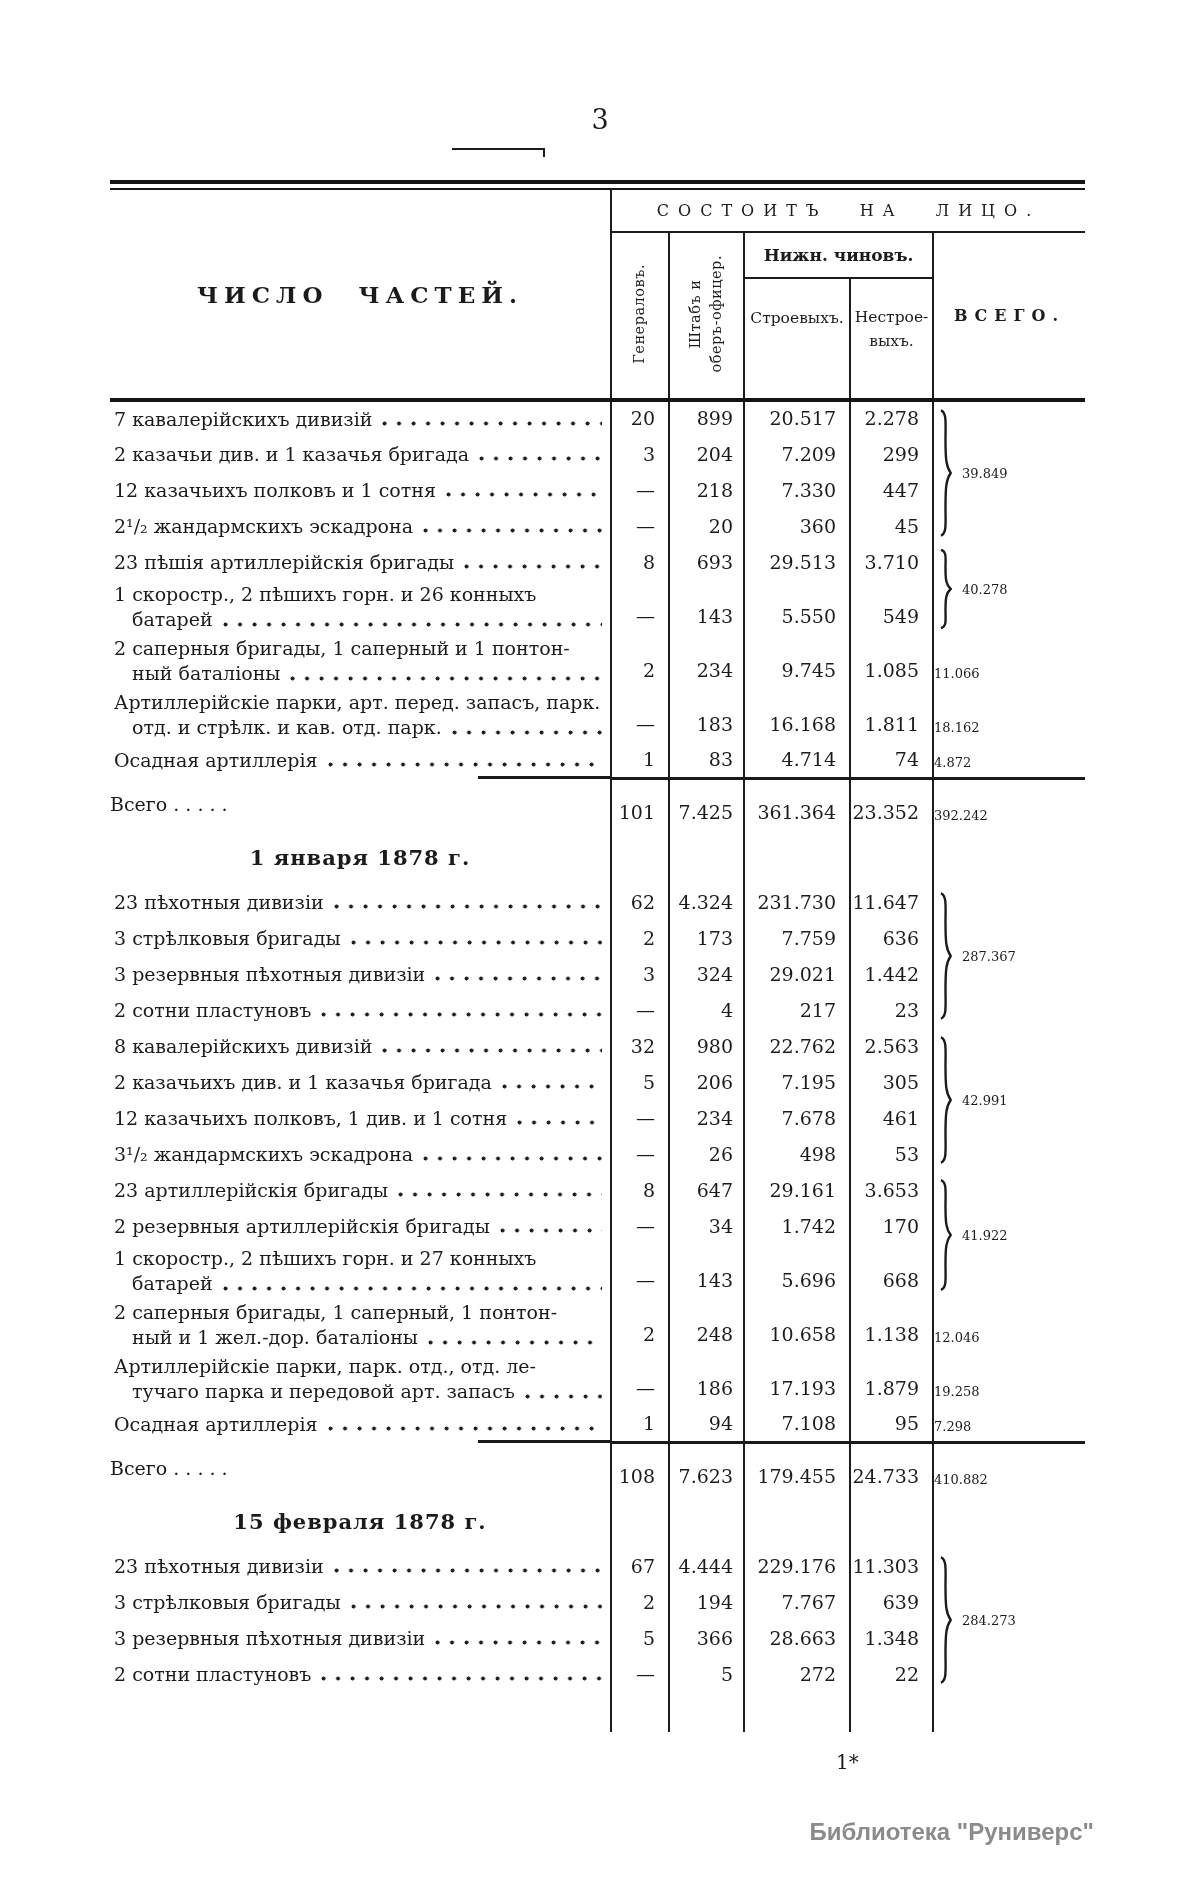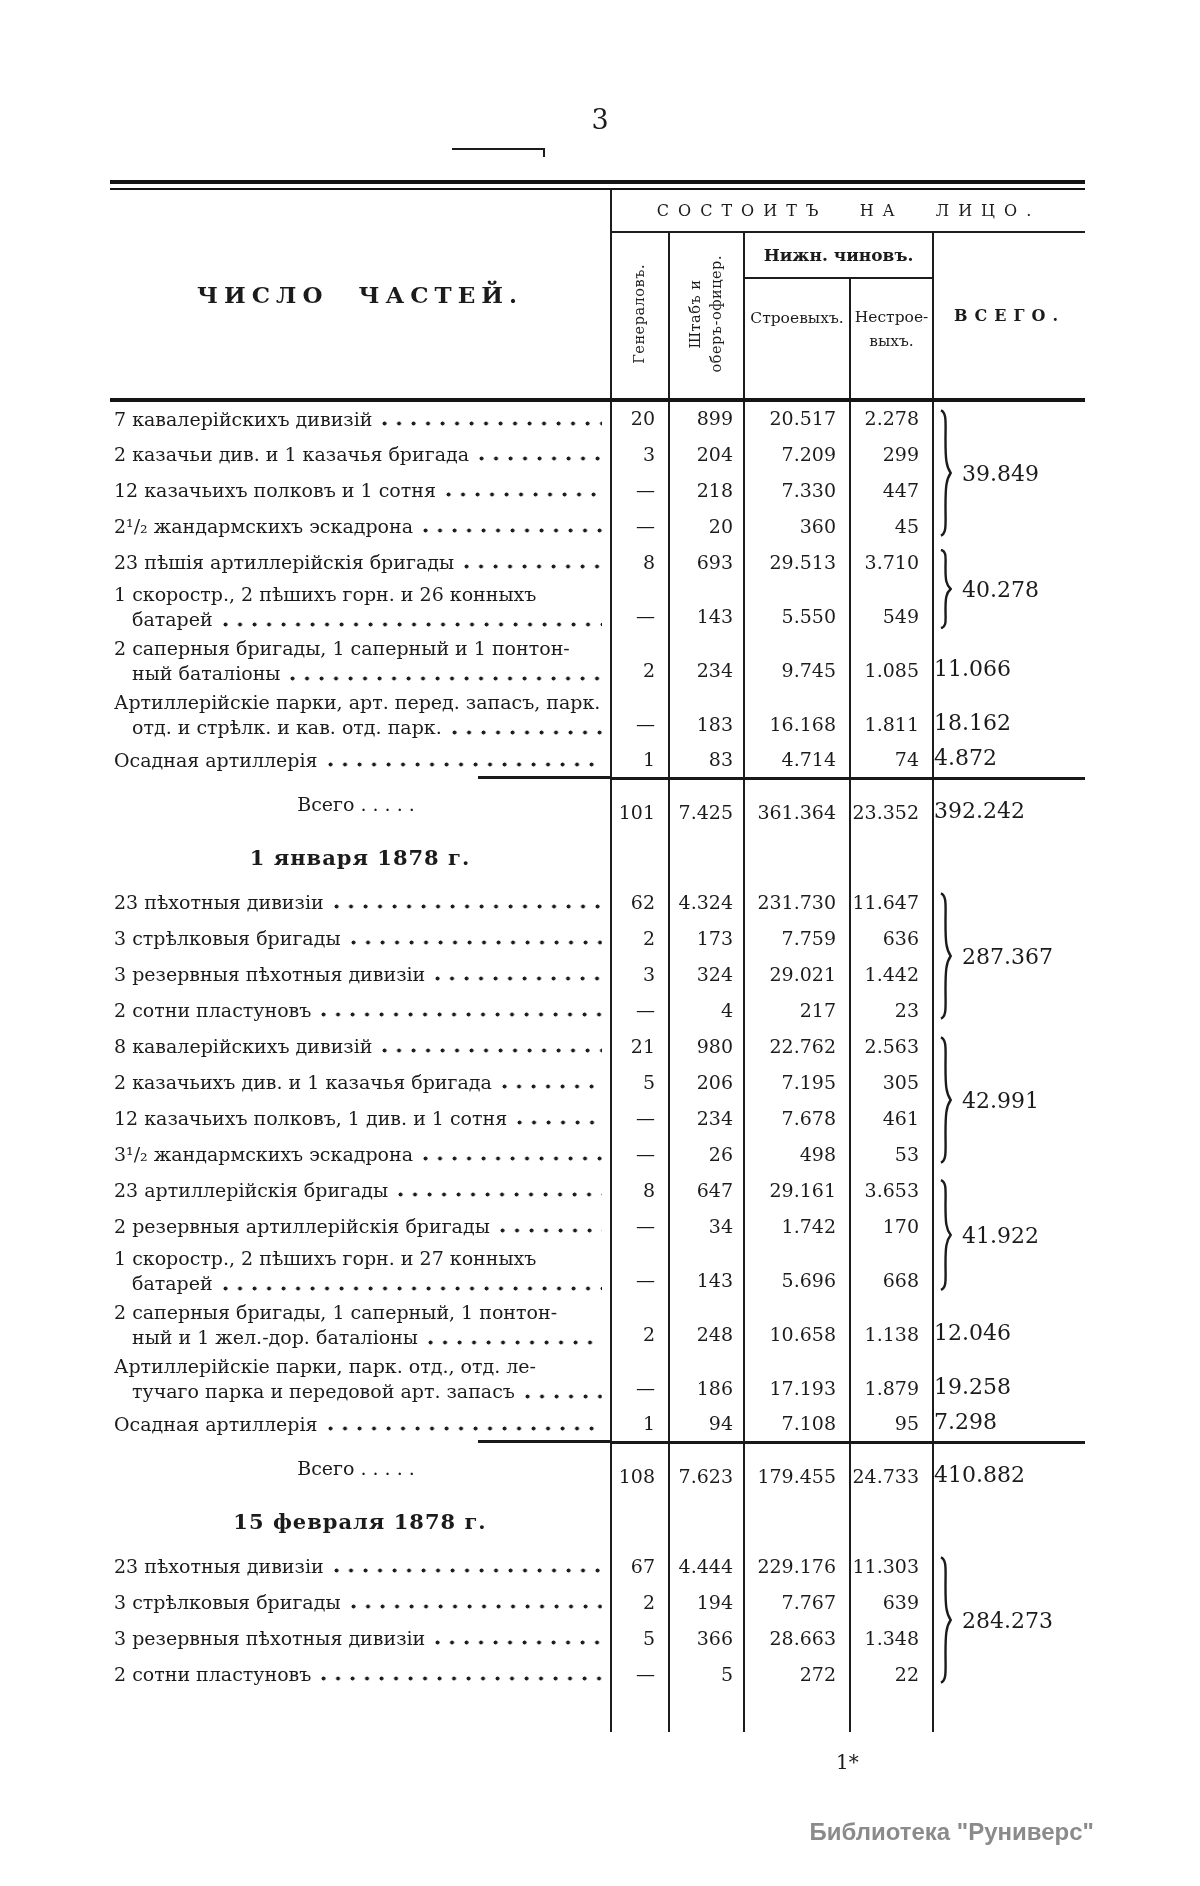--- a/index.html
+++ b/index.html
@@ -40,29 +40,29 @@
   
   tr.sr{height:36px} tr.dr{height:54px} tr.trow{height:52px} tr.hrow{height:54px} tr.xrow{height:40px}
   td.n{padding-left:4px;vertical-align:middle;font-size:19px;line-height:1.3}
   .nm{display:flex;align-items:flex-end}
   .l2{margin-left:18px}
   .ld{flex:1 1 auto;height:7px;min-width:18px;margin:0 8px 4px 10px;
       background-image:radial-gradient(circle at 2.5px 3.5px,#1c1c1c 1.7px,rgba(255,255,255,0) 2.3px);
       background-size:14.5px 7px;background-repeat:repeat-x}
   td.v{vertical-align:bottom;text-align:right;font-size:19px;padding-bottom:7px}
   td.cg{padding-right:13px} td.cs{padding-right:10px} td.cc{padding-right:13px} td.cn{padding-right:13px}
-  td.t{font-size:22px}
+  td.t{font-size:13px}
   td.t.single{vertical-align:bottom;text-align:left;padding-right:44px;padding-bottom:7px}
   td.t.br{vertical-align:middle;padding-left:5px}
   .bg{display:flex;align-items:center;gap:10px}
   .brc{flex:0 0 auto;display:block}
 
   
   tr.trow td.tb{border-top:3px solid #191919}
-  td.tn{position:relative;text-align:center;padding-right:8px;font-size:19px;vertical-align:middle}
+  td.tn{position:relative;text-align:left;padding-right:8px;font-size:19px;vertical-align:middle}
   td.tn::before{content:"";position:absolute;left:73.5%;right:-1px;top:-2px;height:3px;background:#191919}
 
   
   td.hn{text-align:center;vertical-align:middle;font-weight:bold;font-size:21px;letter-spacing:1px}
 
   
   .footnote{position:absolute;left:836px;top:1750px;font-size:20px}
   .watermark{position:absolute;right:106px;top:1818px;font-size:24px;font-weight:bold;
              color:#8b8b8b;font-family:"Liberation Sans","DejaVu Sans",sans-serif}
 </style>
@@ -311,21 +311,21 @@
           <td class="v cc bl">217</td>
           <td class="v cn bl">23</td>
         </tr>
         <tr class="sr">
           <td class="n">
               <div class="nm">
                 <span>8 кавалерійскихъ дивизій</span>
                 <span class="ld"></span>
               </div>
             </td>
-          <td class="v cg bl">21</td>
+          <td class="v cg bl">32</td>
           <td class="v cs bl">980</td>
           <td class="v cc bl">22.762</td>
           <td class="v cn bl">2.563</td>
           <td class="t br bl" rowspan="4">
               <div class="bg">
                 <svg class="brc" style="height:128px" width="13" viewBox="0 0 20 100" preserveAspectRatio="none">
                   <path d="M3 1 C12 3 10 10 10 24 C10 39 11 45 18 50 C11 55 10 61 10 76 C10 90 12 97 3 99" fill="none" stroke="#1c1c1c" stroke-width="2.4" vector-effect="non-scaling-stroke"></path>
                 </svg>
                 <span>42.991</span>
               </div>

